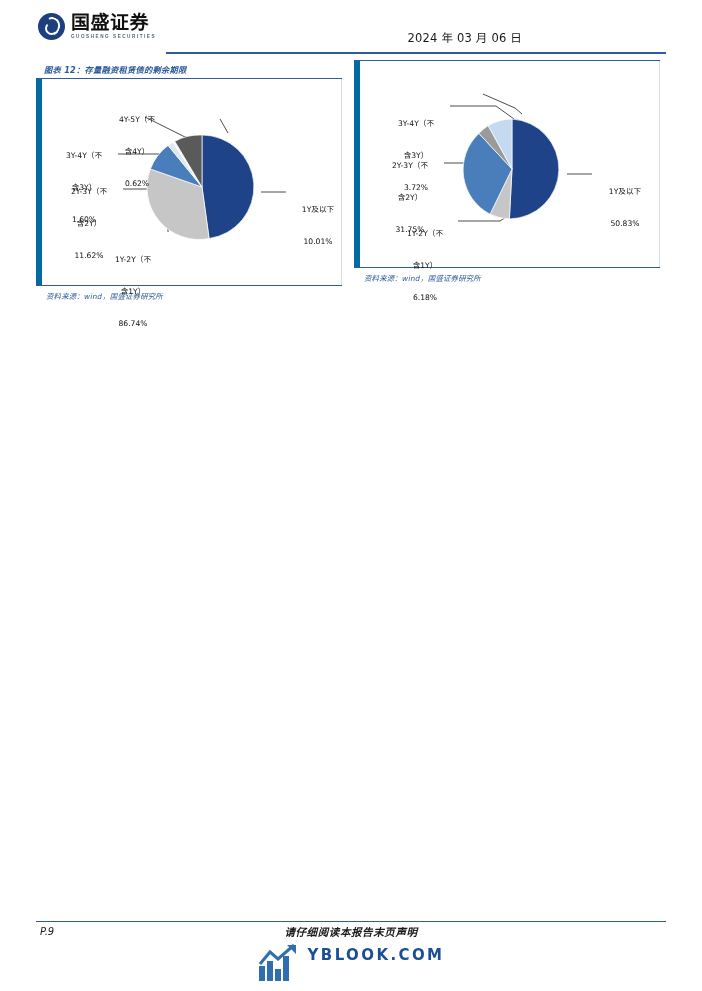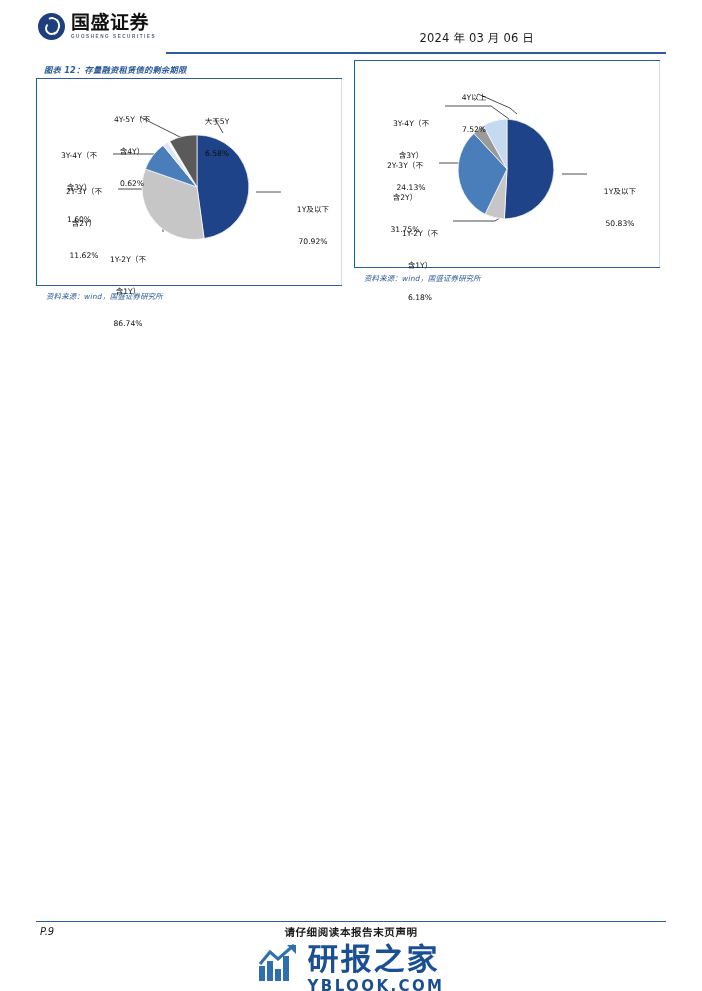--- a/index.html
+++ b/index.html
@@ -16,21 +16,20 @@
     color: #000000;
     overflow: hidden;
   }
 
   
   .page-header {
     position: absolute;
     left: 0; top: 0;
     width: 562px;
     height: 56px;
-    padding-left: 12px;
   }
   .logo-wrap {
     position: absolute;
     left: 38px; top: 13px;
     display: flex;
     align-items: center;
     gap: 6px;
   }
   .logo-mark {
     width: 27px; height: 27px;
@@ -123,21 +122,21 @@
     white-space: nowrap;
   }
   .panel-title-rule {
     height: 1.2px;
     background: #2e5b9a;
     width: 100%;
   }
   .panel-body {
     position: relative;
     height: 206px;
-    border-left: 1px solid #0369a1;
+    border-left: 6px solid #0369a1;
     border-right: 1px solid #d5dae4;
     background: #ffffff;
     box-sizing: border-box;
   }
   .panel-source-rule {
     height: 1.2px;
     background: #2e5b9a;
     width: 100%;
   }
   .panel-source {
@@ -181,20 +180,21 @@
     color: #1a1a1a;
   }
   .footer-note {
     position: absolute;
     left: 0; top: 924px;
     width: 702px;
     text-align: center;
     font-family: "DejaVu Sans", sans-serif;
     font-size: 10.5px;
     font-weight: bold;
+    font-style: italic;
     color: #1a1a1a;
     letter-spacing: 0.6px;
   }
 
   .watermark {
     position: absolute;
     left: 0; top: 944px;
     width: 702px;
     display: flex;
     justify-content: center;
@@ -286,28 +286,24 @@
         <div>含2Y）</div>
         <div>11.62%</div>
       </div>
 
       <div class="pie-label lbl-c" style="left:56px; top:154px; width:70px;">
         <div>1Y-2Y（不</div>
         <div>含1Y）</div>
         <div>86.74%</div>
       </div>
 
-      <div class="pie-label lbl-c" style="left:152px; top:16px; width:56px;">
-        <div>大于5Y</div>
-        <div>6.58%</div>
-      </div>
 
       <div class="pie-label lbl-l" style="left:246px; top:104px; width:60px;">
         <div>1Y及以下</div>
-        <div>70.92%</div>
+        <div>10.01%</div>
       </div>
 
     </div>
     <div class="panel-source-rule"></div>
     <div class="panel-source">资料来源：wind，国盛证券研究所</div>
   </div>
 
   <div class="chart-panel">
     <div class="panel-title-rule"></div>
     <div class="panel-body">
@@ -328,29 +324,25 @@
           <path d="M152,108 L149.4,157.9 A50,50 0 0,1 130.0,153.2 Z" fill="#c6c6c6"></path>
 
           <path d="M152,108 L130.0,153.2 A50,50 0 0,1 118.9,72.4 Z" fill="#4a7ebb"></path>
 
           <path d="M152,108 L118.9,72.4 A50,50 0 0,1 128.2,64.6 Z" fill="#9a9a9a"></path>
 
           <path d="M152,108 L128.2,64.6 A50,50 0 0,1 152,58 Z" fill="#c5d9f1"></path>
         </g>
       </svg>
 
-      <div class="pie-label lbl-c" style="left:90px; top:10px; width:58px;">
-        <div>4Y以上</div>
-        <div>7.52%</div>
-      </div>
 
       <div class="pie-label lbl-c" style="left:22px; top:36px; width:68px;">
         <div>3Y-4Y（不</div>
         <div>含3Y）</div>
-        <div>24.13%</div>
+        <div>3.72%</div>
       </div>
 
       <div class="pie-label lbl-c" style="left:16px; top:78px; width:68px;">
         <div>2Y-3Y（不</div>
         <div>含2Y）</div>
         <div>31.75%</div>
       </div>
 
       <div class="pie-label lbl-c" style="left:30px; top:146px; width:70px;">
         <div>1Y-2Y（不</div>
@@ -377,16 +369,15 @@
 <div class="watermark">
   <svg class="wm-icon" viewBox="0 0 42 38">
     <rect x="1" y="22" width="6" height="15" fill="#2f6fb0"></rect>
     <rect x="9" y="17" width="6" height="20" fill="#2f6fb0"></rect>
     <rect x="17" y="25" width="6" height="12" fill="#2f6fb0"></rect>
     <rect x="25" y="12" width="6" height="25" fill="#2f6fb0"></rect>
     <polyline points="2,20 12,8 20,15 36,1" fill="none" stroke="#2f6fb0" stroke-width="3"></polyline>
     <polygon points="29,1 38,1 38,10" fill="#2f6fb0"></polygon>
   </svg>
   <div class="wm-text">
-    <span class="wm-cn">研报之家</span>
     <span class="wm-en">YBLOOK.COM</span>
   </div>
 </div>
 
 </body></html>

